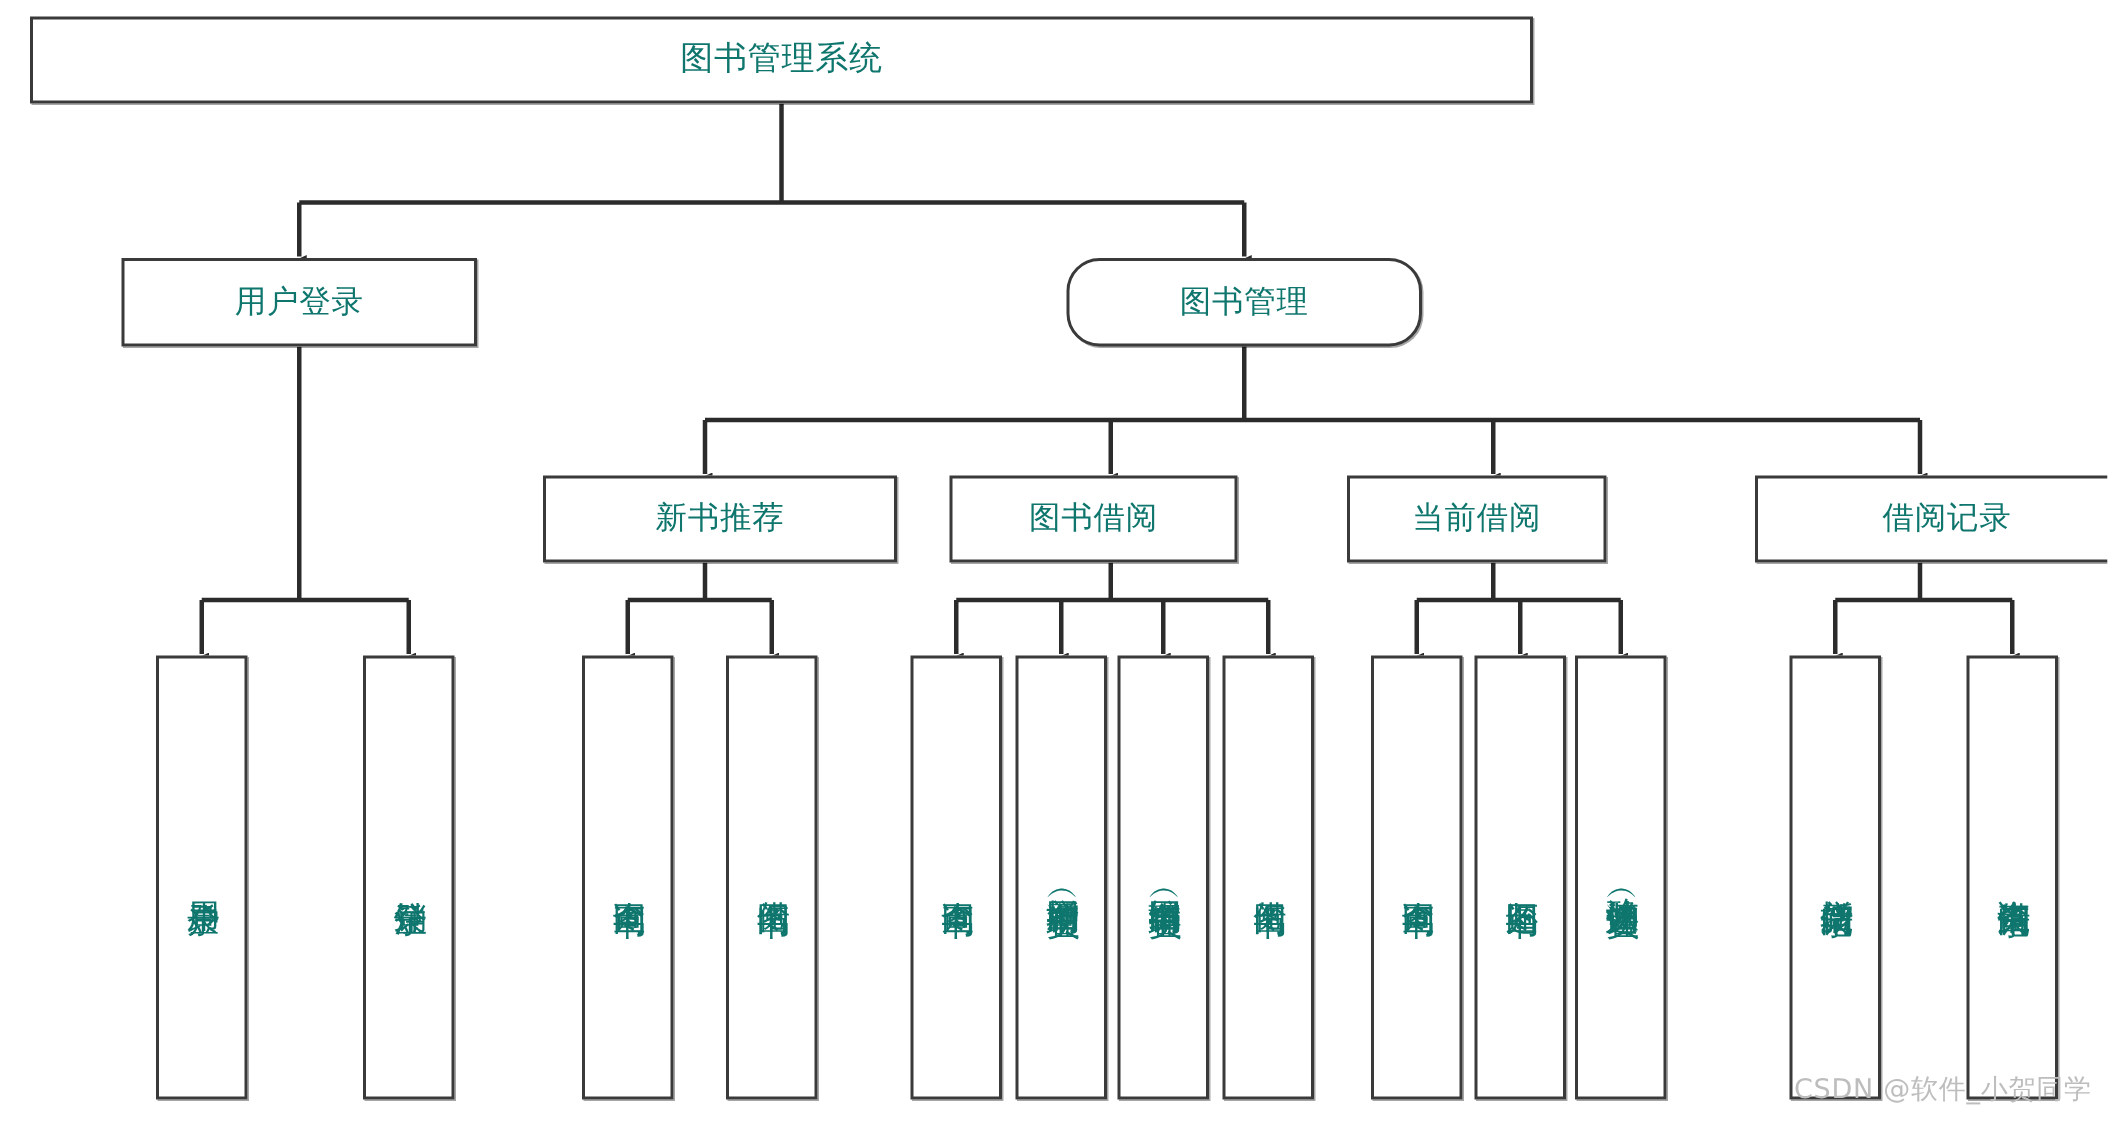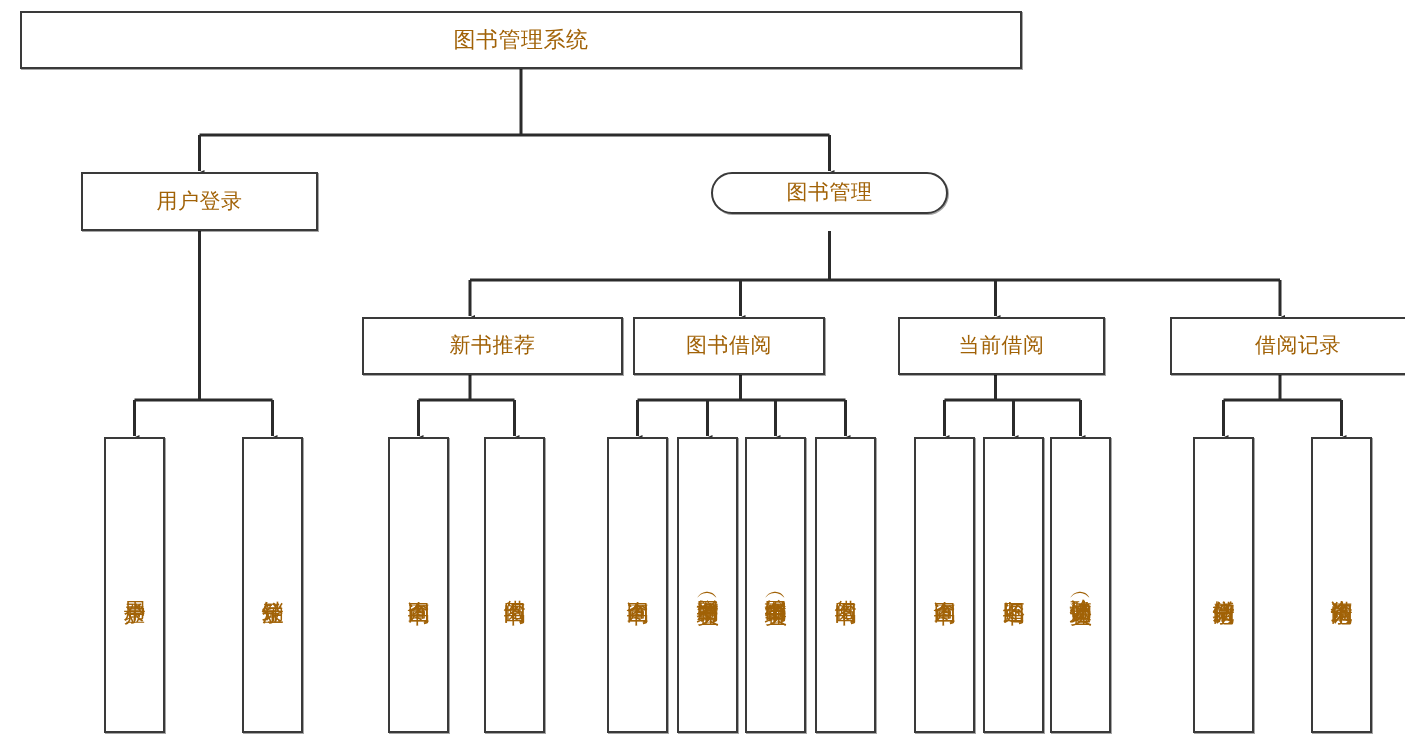--- a/index.html
+++ b/index.html
@@ -28,21 +28,21 @@
   }
   .node {
     position: absolute;
     box-sizing: border-box;
     background: #ffffff;
     border: 2px solid #3a3a3a;
     box-shadow: 1px 1px 0 rgba(0,0,0,0.35);
     display: flex;
     align-items: center;
     justify-content: center;
-    color: #a16207;
+    color: #0f766e;
   }
   .node .label {
     display: block;
     text-align: center;
     line-height: 1.12;
     white-space: pre;
   }
   .node.horiz .label {
     font-size: 21px;
     letter-spacing: 0.5px;
@@ -119,30 +119,30 @@
       </g>
   </svg>
 
   <div id="node-layer">
       <div class="node horiz root" style="left: 20px; top: 11px; width: 1002px; height: 58px;">
         <span class="label">图书管理系统</span>
       </div>
       <div class="node horiz" style="left: 81px; top: 172px; width: 237px; height: 59px;">
         <span class="label">用户登录</span>
       </div>
-      <div class="node horiz" style="left: 711px; top: 172px; width: 237px; height: 42px; border-radius: 22px;">
+      <div class="node horiz" style="left: 711px; top: 172px; width: 237px; height: 59px; border-radius: 22px;">
         <span class="label">图书管理</span>
       </div>
-      <div class="node horiz" style="left: 362px; top: 317px; width: 261px; height: 58px;">
+      <div class="node horiz" style="left: 362px; top: 317px; width: 236px; height: 58px;">
         <span class="label">新书推荐</span>
       </div>
       <div class="node horiz" style="left: 633px; top: 317px; width: 192px; height: 58px;">
         <span class="label">图书借阅</span>
       </div>
-      <div class="node horiz" style="left: 898px; top: 317px; width: 207px; height: 58px;">
+      <div class="node horiz" style="left: 898px; top: 317px; width: 173px; height: 58px;">
         <span class="label">当前借阅</span>
       </div>
       <div class="node horiz" style="left: 1170px; top: 317px; width: 256px; height: 58px;">
         <span class="label">借阅记录</span>
       </div>
       <div class="node vert" style="left: 104px; top: 437px; width: 61px; height: 296px;">
         <span class="label">用户登录</span>
       </div>
       <div class="node vert" style="left: 242px; top: 437px; width: 61px; height: 296px;">
         <span class="label">注销登录</span>
@@ -175,13 +175,14 @@
         <span class="label">确认归还（管理员）</span>
       </div>
       <div class="node vert" style="left: 1193px; top: 437px; width: 61px; height: 296px;">
         <span class="label">新增借阅记录</span>
       </div>
       <div class="node vert" style="left: 1311px; top: 437px; width: 61px; height: 296px;">
         <span class="label">查询借阅记录</span>
       </div>
     </div>
 
+  <div class="watermark" style="left:1196px; top:714px;">CSDN @软件_小贺同学</div>
 </div>
 
 </body></html>

